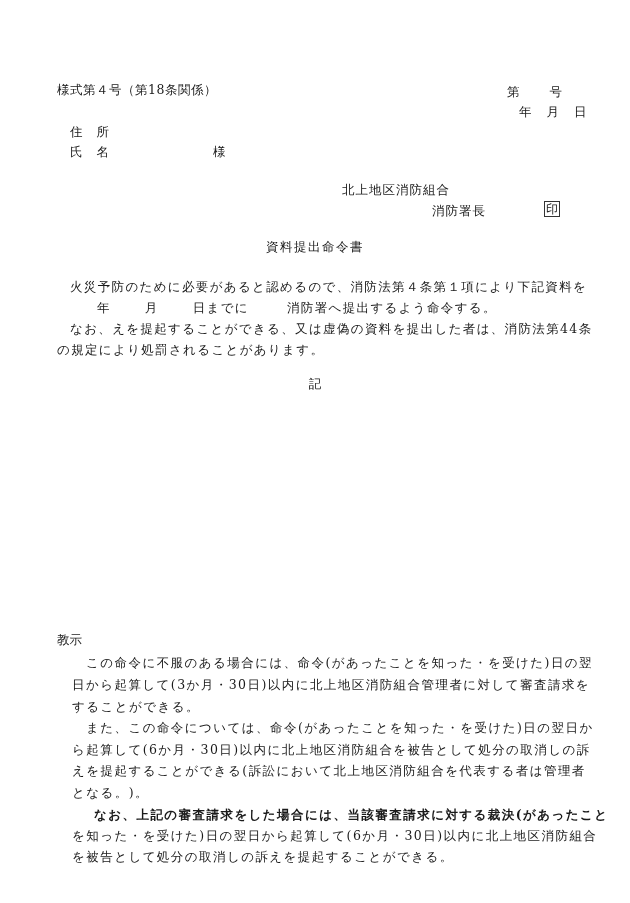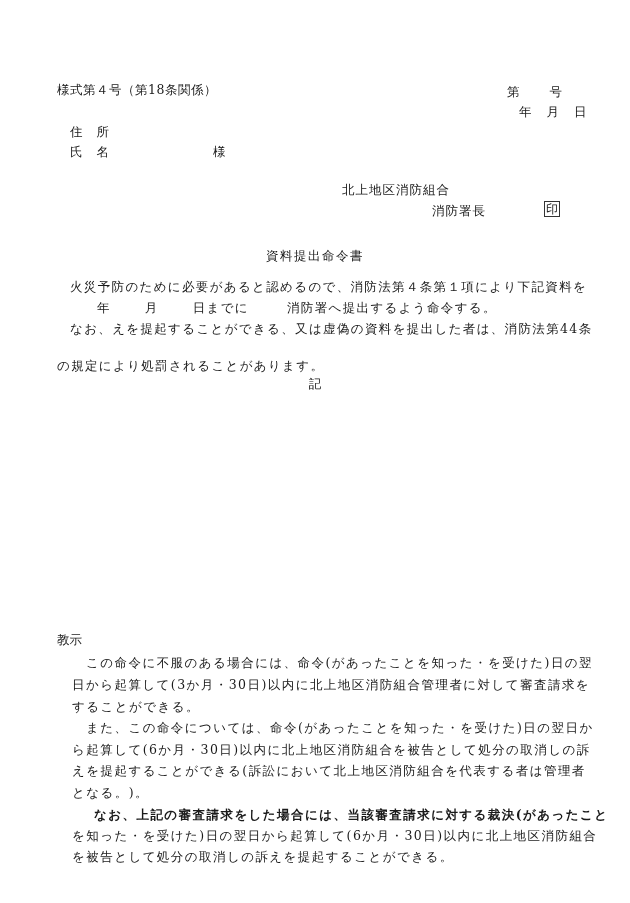--- a/index.html
+++ b/index.html
@@ -14,28 +14,28 @@
   .doc-no .s { display: inline-block; width: 30px; }
   .date { left: 491px; top: 106px; margin-left: 28px; }
   .date .s { display: inline-block; width: 15px; }
   .addr { left: 70px; top: 126px; }
   .name { left: 70px; top: 146px; }
   .name .gap { display: inline-block; width: 104px; }
   .kv .s { display: inline-block; width: 14px; }
   .org { left: 342px; top: 184px; letter-spacing: 1px; }
   .chief { left: 398px; top: 205px; letter-spacing: 1px; margin-left: 34px; }
   .seal { left: 544px; top: 201px; border: 1px solid #333; padding: 1px 1px; font-size: 12px; }
-  .title { left: 0; width: 630px; text-align: center; top: 241px; letter-spacing: 1.5px; margin-top: 9px; }
+  .title { left: 0; width: 630px; text-align: center; top: 241px; letter-spacing: 1.5px; }
   .para { left: 57px; letter-spacing: 1.35px; }
   .p1 { top: 281px; left: 70px; }
   .p2 { top: 302px; left: 97px; }
   .p2 .g1 { display: inline-block; width: 34px; }
   .p2 .g2 { display: inline-block; width: 38px; }
   .p3 { top: 323px; left: 70px; }
-  .p4 { top: 360px; left: 57px; }
+  .p4 { top: 344px; left: 57px; }
   .ki { left: 0; width: 630px; text-align: center; top: 378px; }
   .note-h { left: 57px; top: 634px; }
   .n { letter-spacing: 1.45px; }
   .n1 { left: 86px; top: 657px; }
   .n2 { left: 72px; top: 679px; }
   .n3 { left: 72px; top: 701px; }
   .n4 { left: 86px; top: 722px; }
   .n5 { left: 72px; top: 744px; }
   .n6 { left: 72px; top: 765px; }
   .n7 { left: 72px; top: 787px; text-align: center; }

